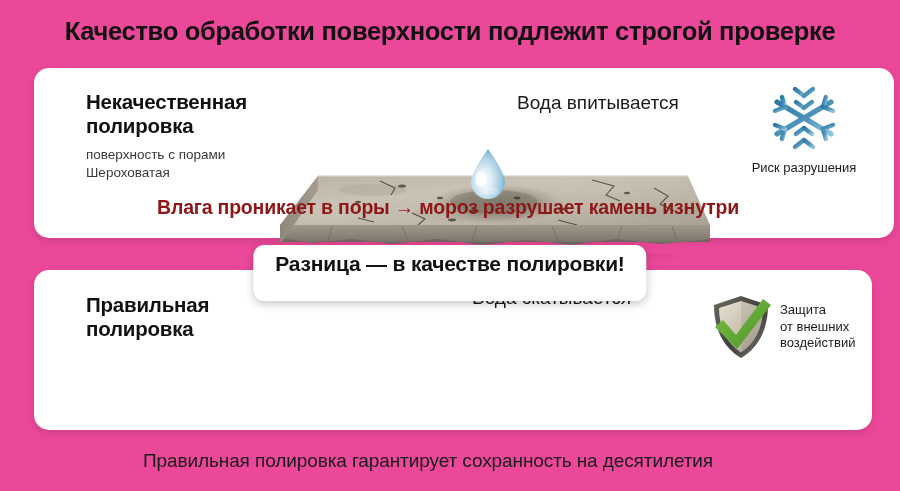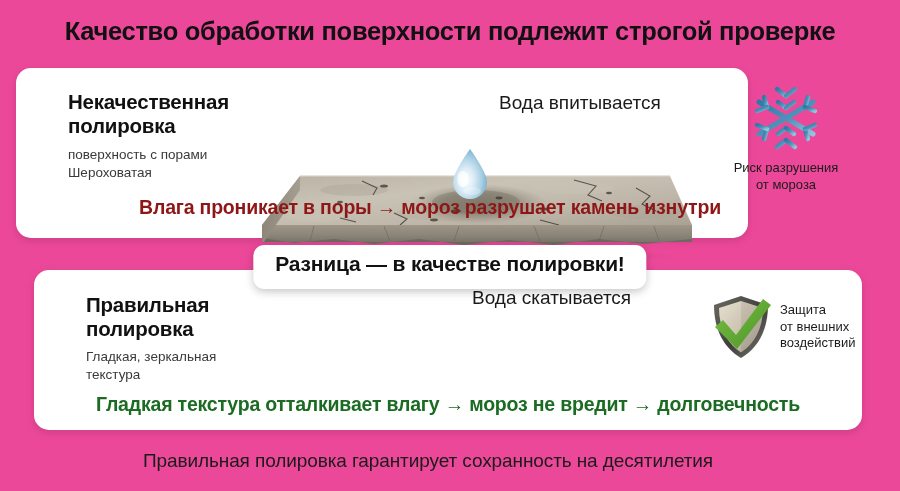--- a/index.html
+++ b/index.html
@@ -37,22 +37,22 @@
     white-space: nowrap;
   }
 
   
   .card {
     position: absolute;
     background: #ffffff;
     border-radius: 15px;
     box-shadow: 0 3px 9px rgba(0,0,0,0.13);
   }
-  #card-bad  { left: 16px; top: 68px;  width: 732px; height: 170px; }
-  #card-good { left: 34px; top: 270px; width: 828px; height: 160px; }
+  #card-bad  { left: 34px; top: 68px;  width: 860px; height: 170px; }
+  #card-good { left: 34px; top: 270px; width: 828px; height: 160px; padding-left: 10px; }
 
   
   .card-heading {
     position: absolute;
     font-size: 20.5px;
     font-weight: bold;
     color: #111111;
     line-height: 1.16;
     letter-spacing: -0.2px;
   }
@@ -108,21 +108,21 @@
   #good-conclusion { top: 123px; color: #1b6b23; }
 
   
   #middle-badge {
     position: absolute;
     left: 50%;
     transform: translateX(-50%);
     top: 245px;
     background: #ffffff;
     border-radius: 11px;
-    padding: 7px 22px 13px 22px;
+    padding: 7px 22px 25px 22px;
     box-shadow: 0 3px 8px rgba(0,0,0,0.22);
     font-size: 21px;
     font-weight: bold;
     color: #111111;
     white-space: nowrap;
     z-index: 10;
     letter-spacing: -0.2px;
   }
 
   
@@ -305,40 +305,35 @@
           <path d="M55 47 L58 57"></path>
             <path d="M55 47 L65 43"></path>
           <path d="M55 25 L58 15"></path>
             <path d="M55 25 L65 29"></path>
           <path d="M17 47 L14 57"></path>
             <path d="M17 47 L7 43"></path>
         </g>
       </svg>
       <div class="icon-label">
         <div>Риск разрушения</div>
-        <div>от мороза</div>
       </div>
     </div>
 
     <div class="conclusion" id="bad-conclusion">Влага проникает в поры → мороз разрушает камень изнутри</div>
   </div>
 
   <div id="middle-badge">Разница — в качестве полировки!</div>
 
   <div class="card" id="card-good">
 
     <div class="card-heading" id="good-heading">
       <div>Правильная</div>
       <div>полировка</div>
     </div>
 
-    <div class="card-sub" id="good-sub">
-      <div>Гладкая, зеркальная</div>
-      <div>текстура</div>
-    </div>
 
     <div class="drop-caption" id="good-drop-caption">Вода скатывается</div>
 
     <div class="icon-block" id="good-icon-block">
       <svg class="shield-icon" width="62" height="66" viewBox="0 0 62 66">
         <defs>
           <linearGradient id="shieldBody" x1="0" y1="0" x2="1" y2="1">
             <stop offset="0%" stop-color="#e6e0d2"></stop>
             <stop offset="45%" stop-color="#cfc6b4"></stop>
             <stop offset="100%" stop-color="#a9a092"></stop>
@@ -362,18 +357,17 @@
 
         <path d="M5 33 L13 26 L26 41 L53 5 L61 11 L27 55 Z" fill="url(#checkGrad)"></path>
       </svg>
       <div class="icon-label">
         <div>Защита</div>
         <div>от внешних</div>
         <div>воздействий</div>
       </div>
     </div>
 
-    <div class="conclusion" id="good-conclusion">Гладкая текстура отталкивает влагу → мороз не вредит → долговечность</div>
   </div>
 
   <div id="footer-note">Правильная полировка гарантирует сохранность на десятилетия</div>
 
 </div>
 
 </body></html>

